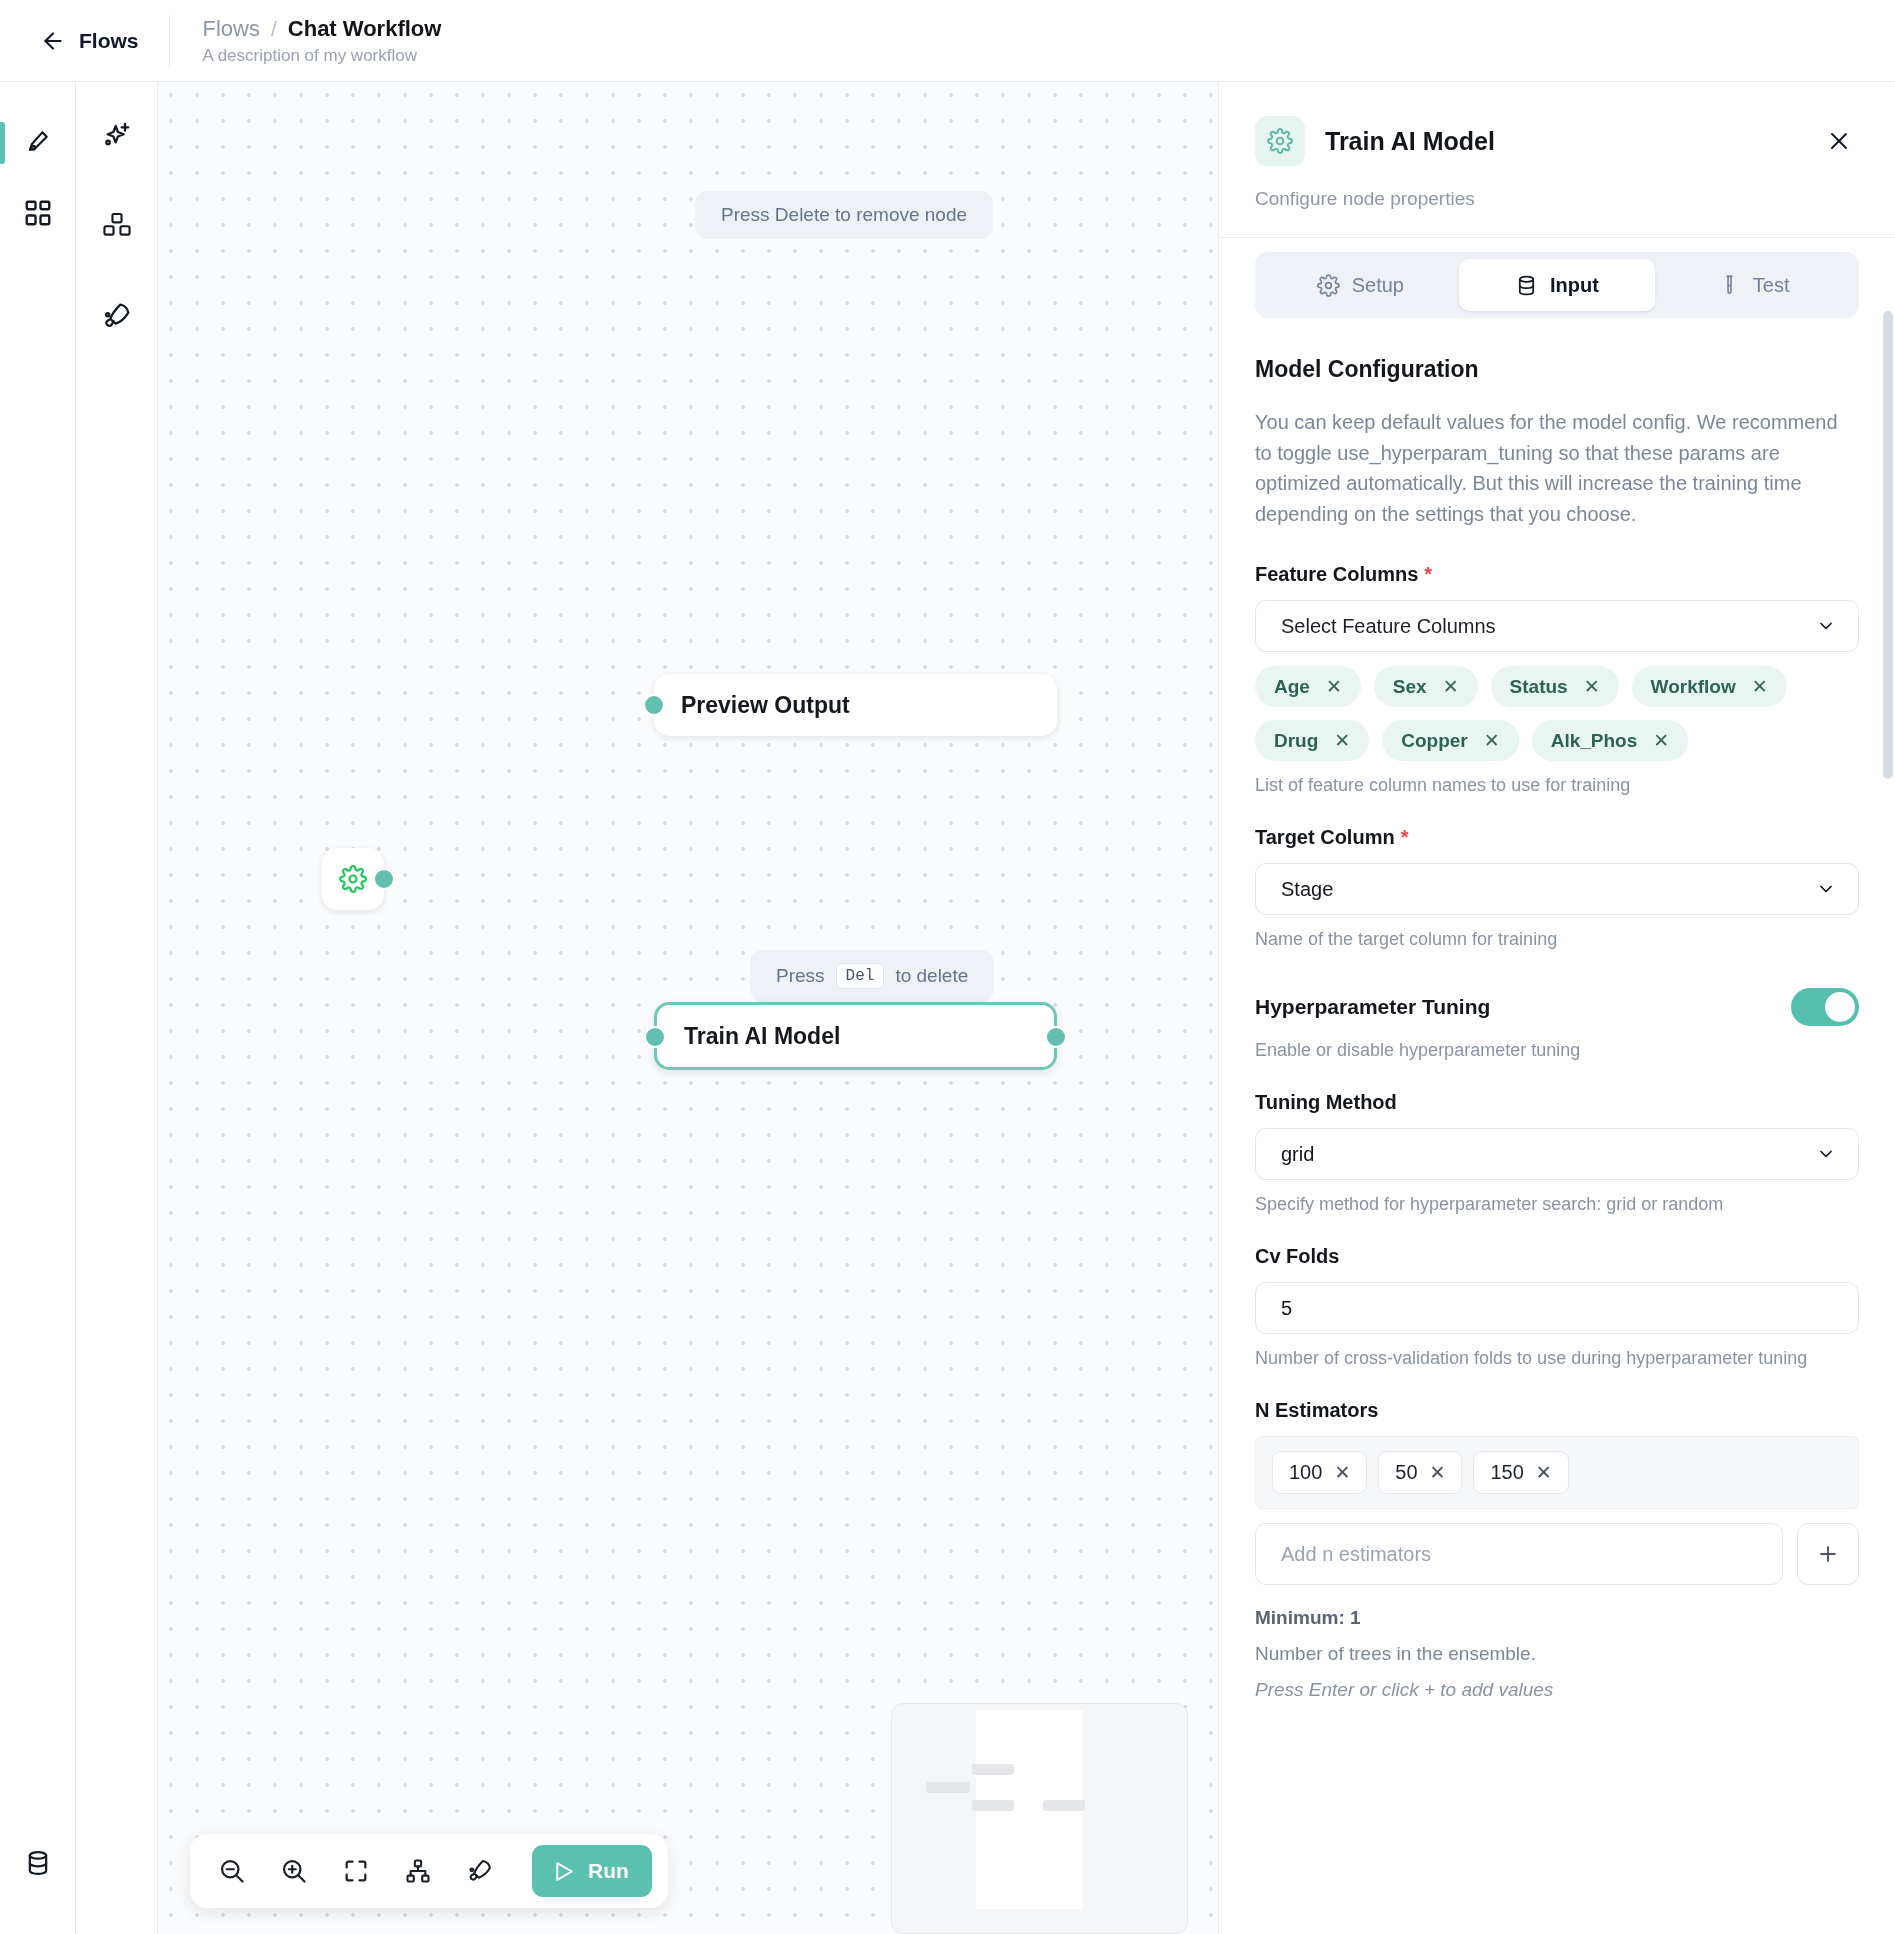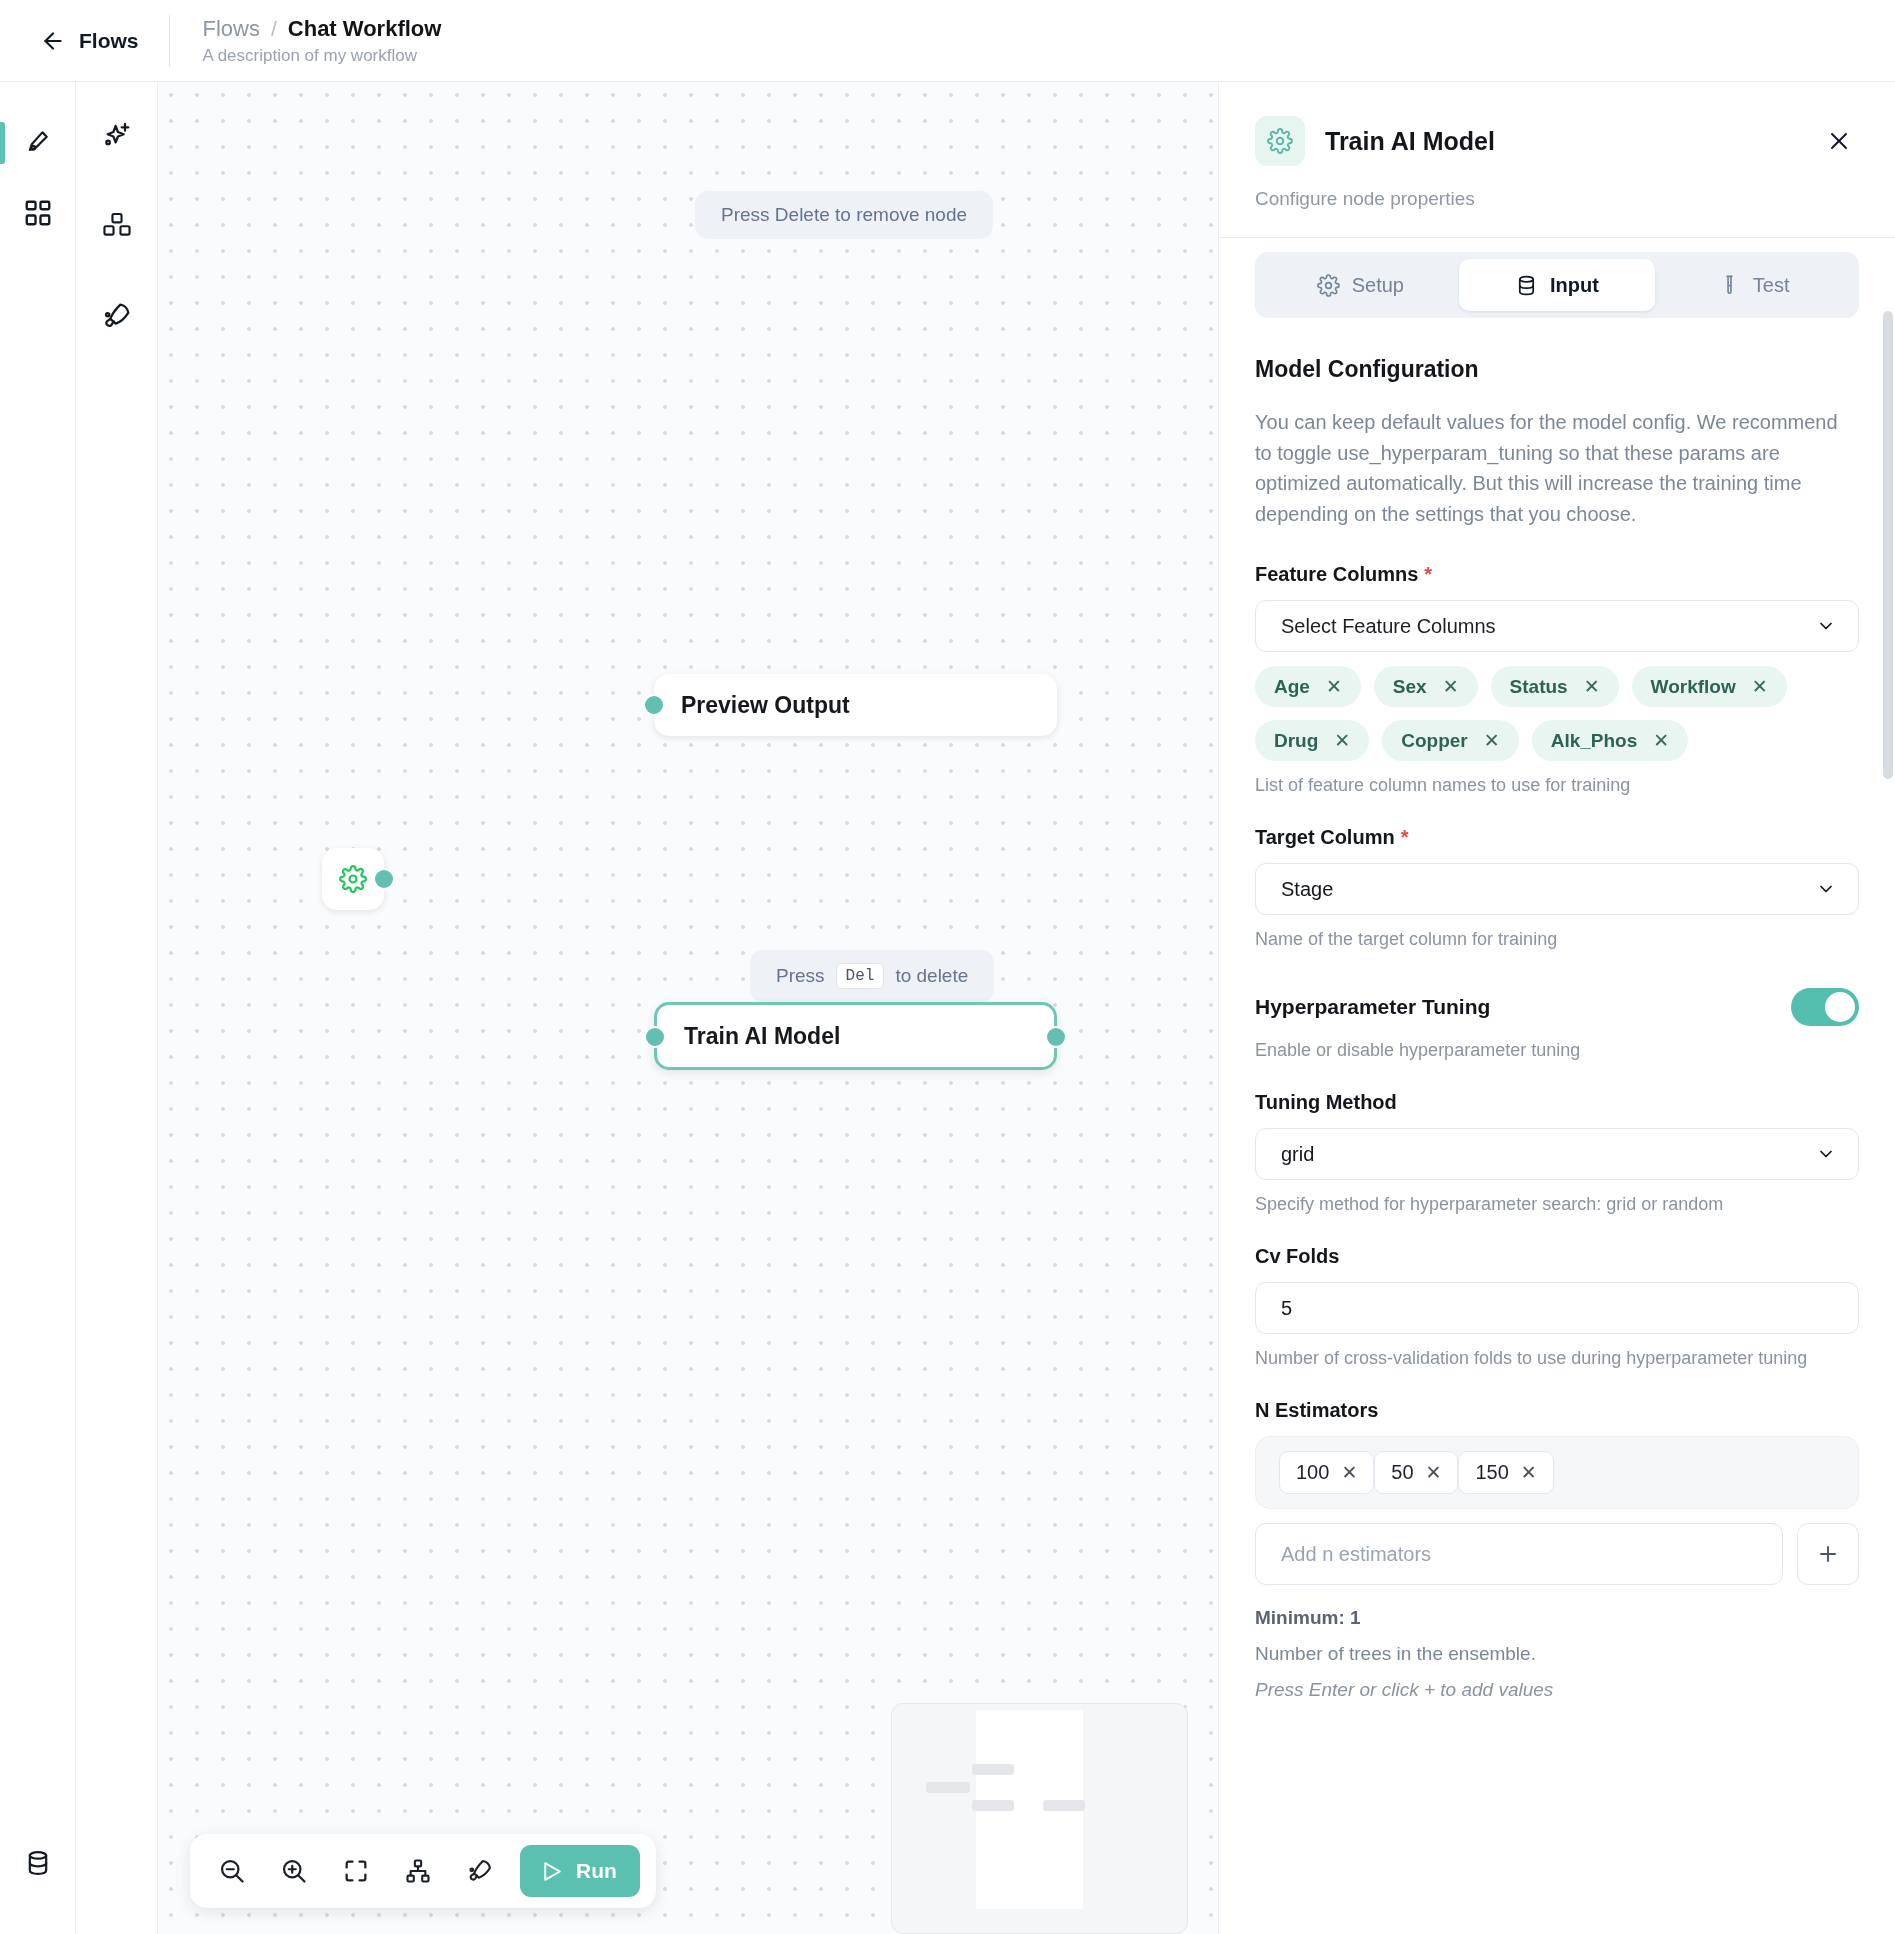--- a/index.html
+++ b/index.html
@@ -150,21 +150,21 @@
     display: flex; align-items: center; justify-content: center;
     cursor: pointer; background: transparent; border: none;
   }
   .run-btn {
     display: flex; align-items: center; gap: 12px;
     background: #5cc0b0; color: #ffffff;
     border: none; border-radius: 11px;
     height: 52px; padding: 0 23px 0 19px;
     font-size: 21px; font-weight: 700;
     font-family: "Liberation Sans", sans-serif;
-    cursor: pointer; margin-left: 4px;
+    cursor: pointer; margin-left: 16px;
   }
 
   
   .panel {
     width: 677px; flex: 0 0 677px;
     background: #ffffff;
     border-left: 1px solid #e8ebef;
     display: flex; flex-direction: column;
     position: relative;
   }
@@ -229,22 +229,22 @@
 
   .toggle-row { display: flex; align-items: center; justify-content: space-between; margin-top: 38px; }
   .toggle-label { font-size: 21px; font-weight: 700; color: #13161a; }
   .toggle {
     width: 68px; height: 38px; border-radius: 19px; background: #54bfae;
     position: relative; cursor: pointer; flex: 0 0 68px;
   }
   .toggle .knob { position: absolute; width: 30px; height: 30px; border-radius: 50%; background: #fff; top: 4px; right: 4px; }
 
   .tagbox {
-    background: #f6f7f9; border: 1px solid #eceff3; border-radius: 15px;
-    padding: 14px 23px; display: flex; flex-wrap: wrap; gap: 0; min-height: 64px;
+    background: #f6f7f9; border: 1px solid #eceff3; border-radius: 7px;
+    padding: 14px 16px; display: flex; flex-wrap: wrap; gap: 11px; min-height: 64px;
   }
   .tag {
     background: #ffffff; border: 1px solid #e4e8ee; border-radius: 9px;
     font-size: 20px; color: #1e232b;
     padding: 9px 16px; display: flex; align-items: center; gap: 12px; cursor: pointer;
   }
   .tag-x { color: #4a5260; font-size: 19px; }
   .addrow { display: flex; gap: 14px; margin-top: 14px; }
   .addinput {
     flex: 1; height: 62px; border: 1px solid #e2e6ec; border-radius: 11px;

